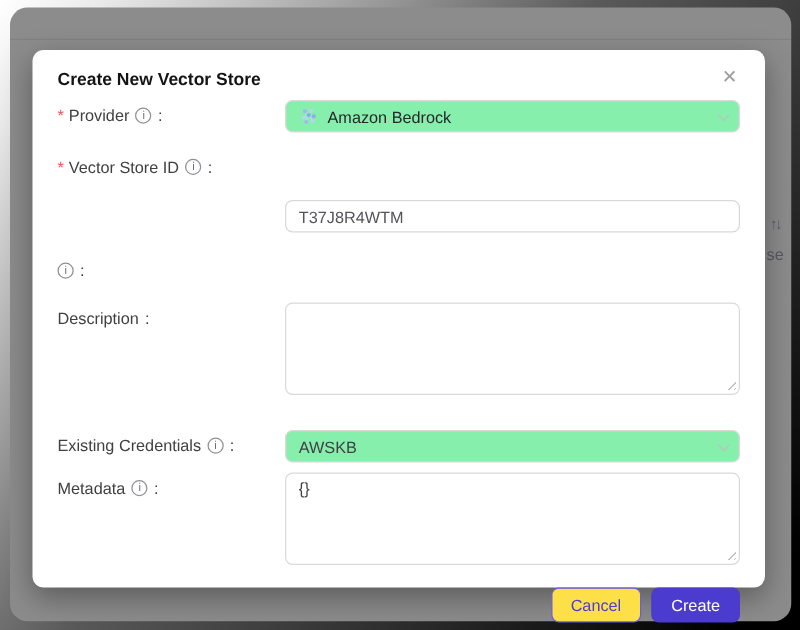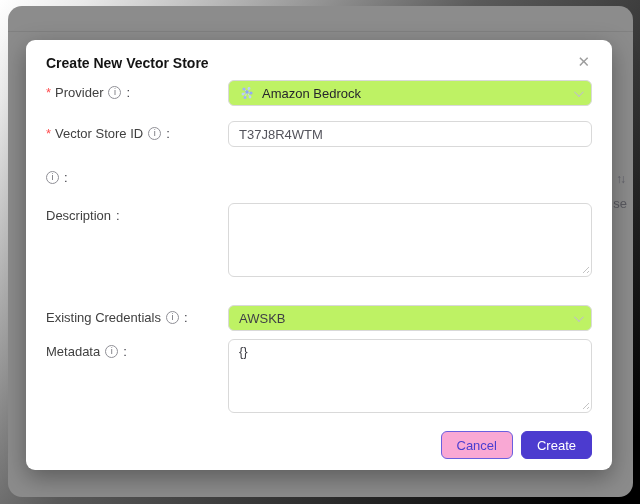--- a/index.html
+++ b/index.html
@@ -44,52 +44,52 @@
   .req { color: #ff4d4f; font-size: 13px; margin-right: -1px; }
   .colon { font-size: 13px; color: #3b3b43; }
   .info-icon {
     width: 13px; height: 13px; border: 1px solid #8f8f96; border-radius: 50%;
     color: #6d6d74; font-size: 9px; line-height: 11px; text-align: center;
     display: inline-block; flex: 0 0 13px; font-style: normal;
   }
   .control-col { flex: 1; position: relative; }
 
   .select-box {
-    height: 26px; border: 1px solid #d9d9d9; border-radius: 6px; background: #bef264;
+    height: 26px; border: 1px solid #d9d9d9; border-radius: 6px; background: #86efac;
     display: flex; align-items: center; padding: 0 10px; cursor: pointer; gap: 7px;
   }
   .select-value { font-size: 13px; color: #26262c; flex: 1; }
   .select-value.plain { color: #3f3f46; }
   .chevron {
     width: 7px; height: 7px; border-right: 1.4px solid #bfbfc7; border-bottom: 1.4px solid #bfbfc7;
     transform: rotate(45deg) translateY(-2px); flex: 0 0 7px;
   }
   .bedrock-icon { flex: 0 0 16px; height: 16px; display: inline-flex; align-items: center; }
 
   .text-input {
     width: 100%; height: 26px; border: 1px solid #d9d9d9; border-radius: 6px;
     padding: 0 10px; font-size: 13px; color: #54545c; outline: none;
-    font-family: "Liberation Sans", sans-serif; background: #fff;
+    font-family: "Liberation Sans", sans-serif; background: #fff; margin-top: 39px;
   }
   .text-area {
     width: 100%; height: 74px; border: 1px solid #d9d9d9; border-radius: 6px;
     padding: 4px 10px; font-size: 13px; color: #3f3f46; outline: none; resize: none;
     font-family: "Liberation Sans", sans-serif; background: #fff; display: block;
   }
   .resize-handle {
     position: absolute; right: 3px; bottom: 4px; width: 9px; height: 9px;
     background: repeating-linear-gradient(135deg, transparent 0 2px, #c3c3c3 2px 3px);
     clip-path: polygon(100% 0, 100% 100%, 0 100%);
     cursor: nwse-resize;
   }
 
   .modal-footer { display: flex; justify-content: flex-end; gap: 8px; margin-top: 18px; }
   .btn { height: 28px; padding: 0 15px; border-radius: 6px; font-size: 13px; cursor: pointer;
          font-family: "Liberation Sans", sans-serif; }
-  .btn-cancel { background: #f9a8d4; border: 1px solid #6a5fe0; color: #4a3ed1; }
+  .btn-cancel { background: #fde047; border: 1px solid #6a5fe0; color: #4a3ed1; }
   .btn-create { background: #4C3BCF; border: 1px solid #4C3BCF; color: #ffffff; }
 </style>
 </head>
 <body>
 
 <div class="app-window">
   <div class="bg-nav-line"></div>
   <div class="bg-sort">↑↓</div>
   <div class="bg-partial">se</div>
 </div>

